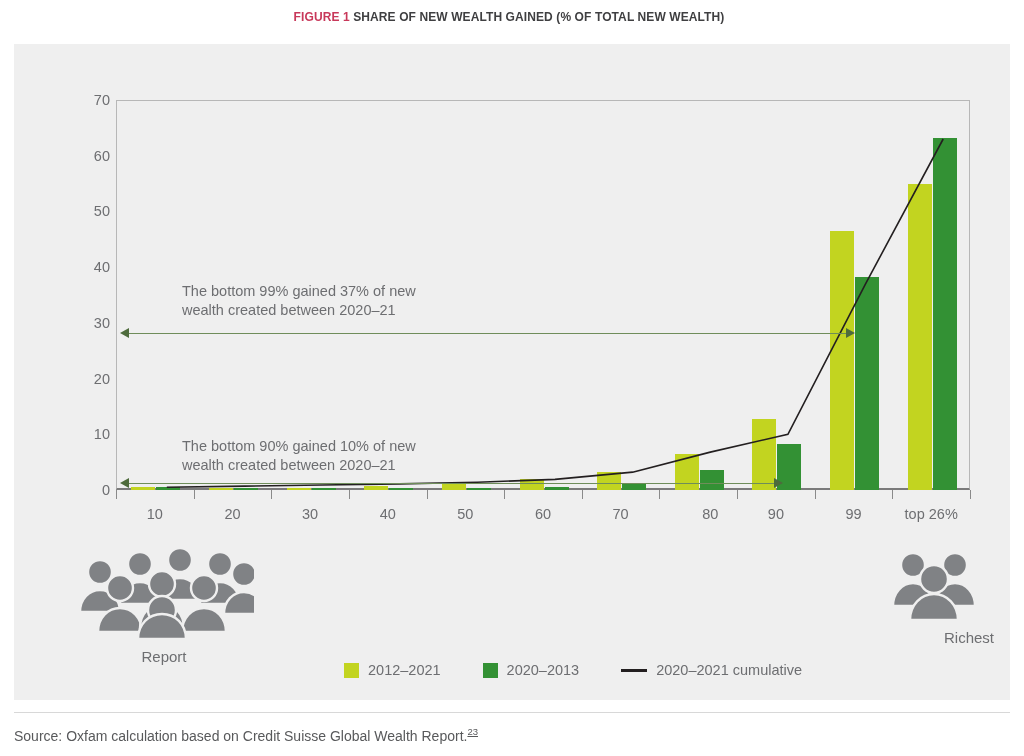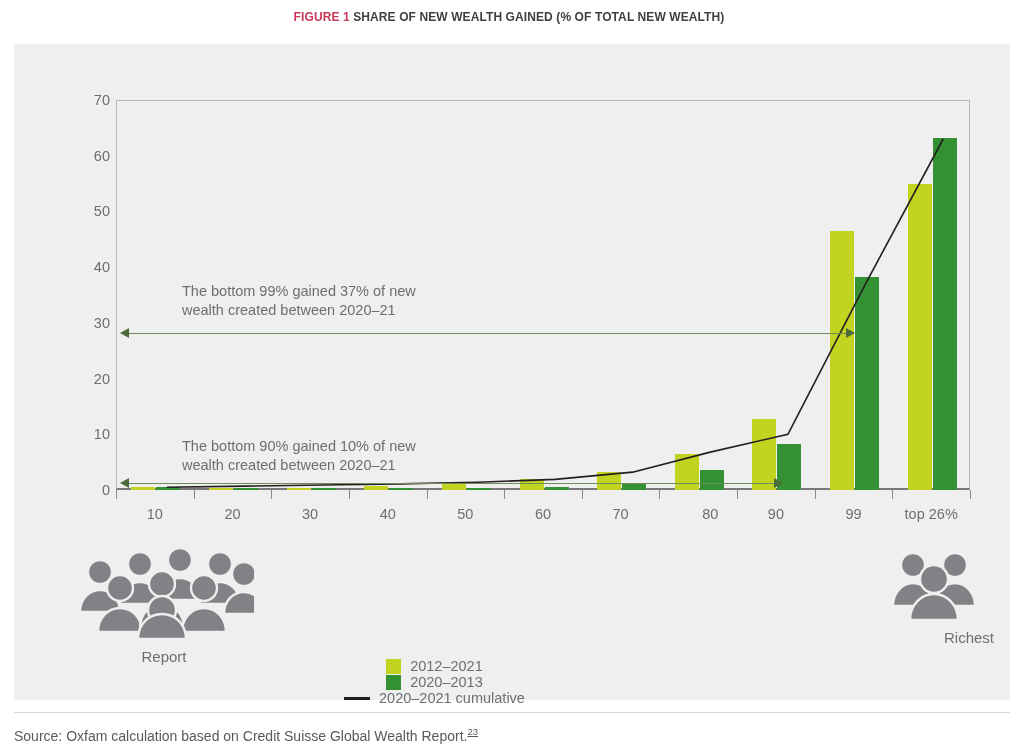--- a/index.html
+++ b/index.html
@@ -81,21 +81,21 @@
 
   
   .people-caption{
     position:absolute;font-size:15px;color:#6d6e71;text-align:center;
     transform:translateX(-50%);
   }
 
   
   #legend{
     position:absolute;left:330px;top:614px;height:24px;
-    display:flex;align-items:center;gap:0px;flex-direction:column;
+    display:flex;align-items:center;gap:0px;
   }
   .legend-item{display:flex;align-items:center;margin-right:42px;}
   .legend-swatch{width:15px;height:15px;margin-right:9px;}
   .legend-line{width:26px;height:3px;background:#231f20;margin-right:9px;}
   .legend-label{font-size:14.5px;color:#6d6e71;white-space:nowrap;}
 
   
   #source{
     position:absolute;left:14px;top:726px;font-size:14px;color:#58595b;
     white-space:nowrap;

